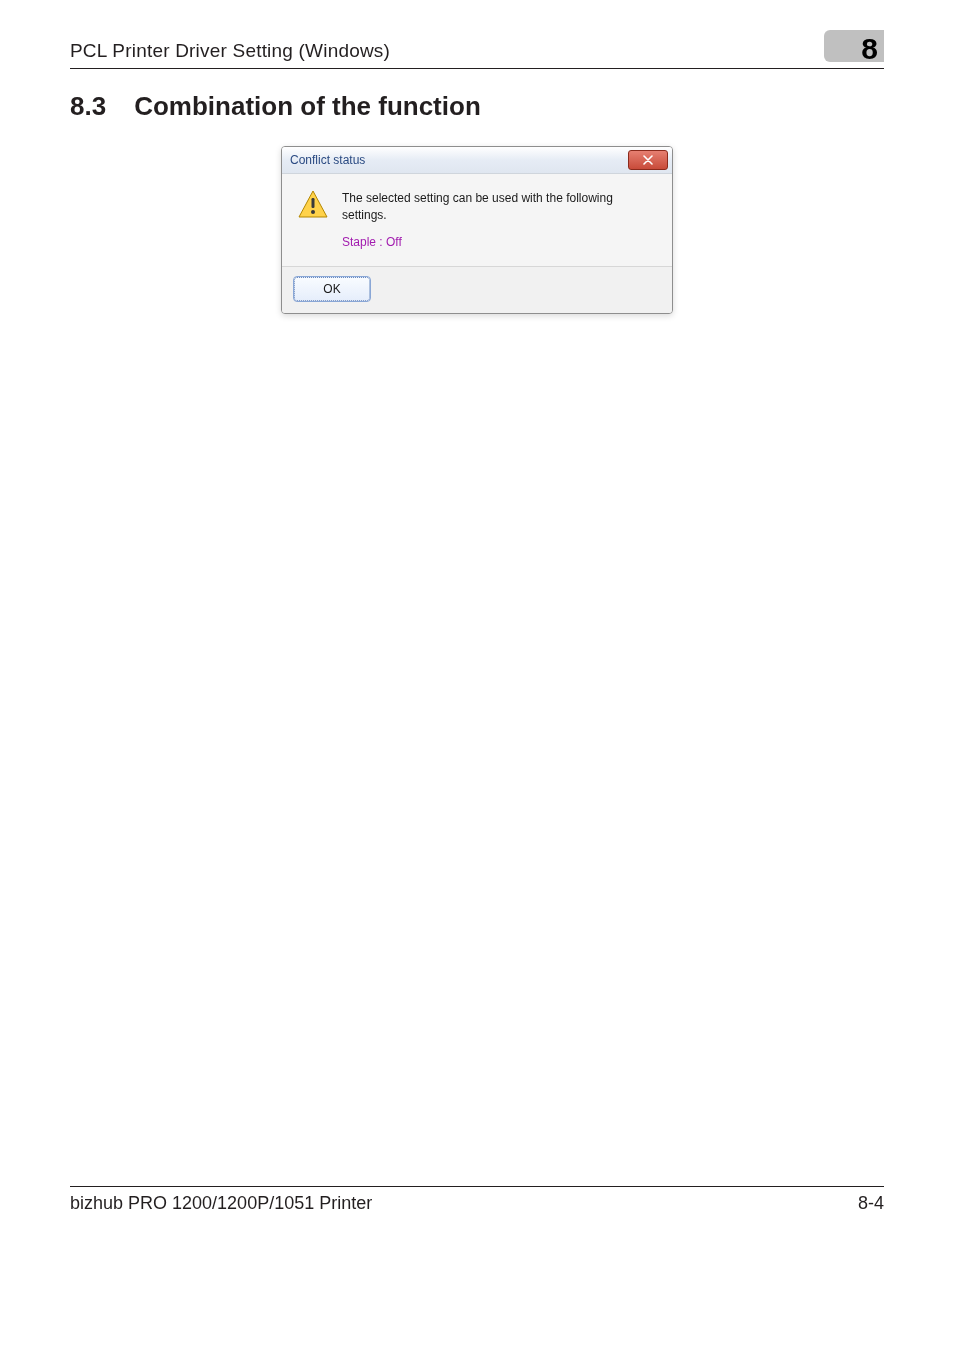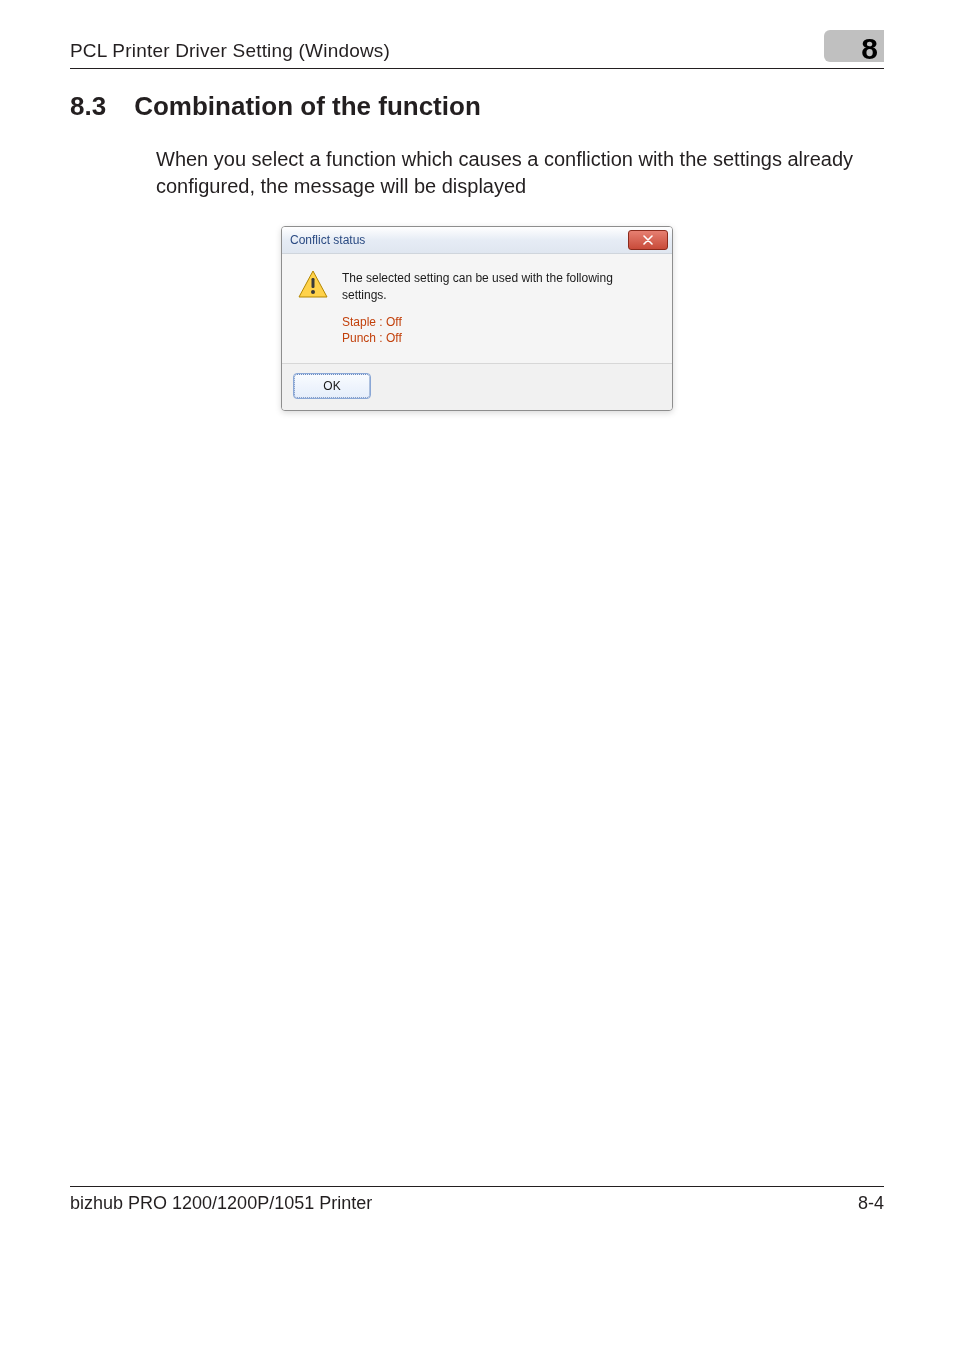--- a/index.html
+++ b/index.html
@@ -120,21 +120,21 @@
   .dialog-body {
     display: flex;
     gap: 14px;
     padding: 16px 16px 12px 16px;
   }
   .warn-icon {
     flex: 0 0 auto;
   }
   .dialog-msg { color: #1a1a1a; font-size: 12px; line-height: 1.4; }
   .dialog-msg .line1 { margin-bottom: 10px; }
-  .dialog-msg .kv { color: #c2410c; }
+  .dialog-msg .kv { color: #a21caf; }
   .dialog-sep {
     height: 1px;
     background: #d7d7d7;
     margin: 4px 0 0 0;
   }
   .dialog-footer {
     display: flex;
     justify-content: flex-start;
     padding: 10px 12px 12px 12px;
     background: #f1f1f1;
@@ -180,23 +180,20 @@
       <div class="chapter-number">8</div>
     </div>
   </div>
   <hr class="header-rule">
 
   <div class="section-row">
     <div class="section-number">8.3</div>
     <div class="section-title">Combination of the function</div>
   </div>
 
-  <div class="body-text">
-    <p>When you select a function which causes a confliction with the settings already configured, the message will be displayed</p>
-  </div>
 
   <div class="dialog-wrap">
     <div class="dialog">
       <div class="dialog-titlebar">
         <span class="dialog-title">Conflict status</span>
         <div class="close-btn">
           <svg width="10" height="10" viewBox="0 0 10 10">
             <path d="M1 1 L9 9 M9 1 L1 9" stroke="#ffffff" stroke-width="1.6" stroke-linecap="round"></path>
           </svg>
         </div>
@@ -205,21 +202,20 @@
         <div class="warn-icon">
           <svg width="30" height="28" viewBox="0 0 30 28">
             <polygon points="15,1 29,27 1,27" fill="#ffd24a" stroke="#b38600" stroke-width="1"></polygon>
             <rect x="13.5" y="8" width="3" height="10" rx="1.2" fill="#3a3a3a"></rect>
             <circle cx="15" cy="22" r="2" fill="#3a3a3a"></circle>
           </svg>
         </div>
         <div class="dialog-msg">
           <div class="line1">The selected setting can be used with the following settings.</div>
           <div class="kv">Staple : Off</div>
-          <div class="kv">Punch : Off</div>
         </div>
       </div>
       <div class="dialog-sep"></div>
       <div class="dialog-footer">
         <div class="ok-btn">
           <span>OK</span>
         </div>
       </div>
     </div>
   </div>

